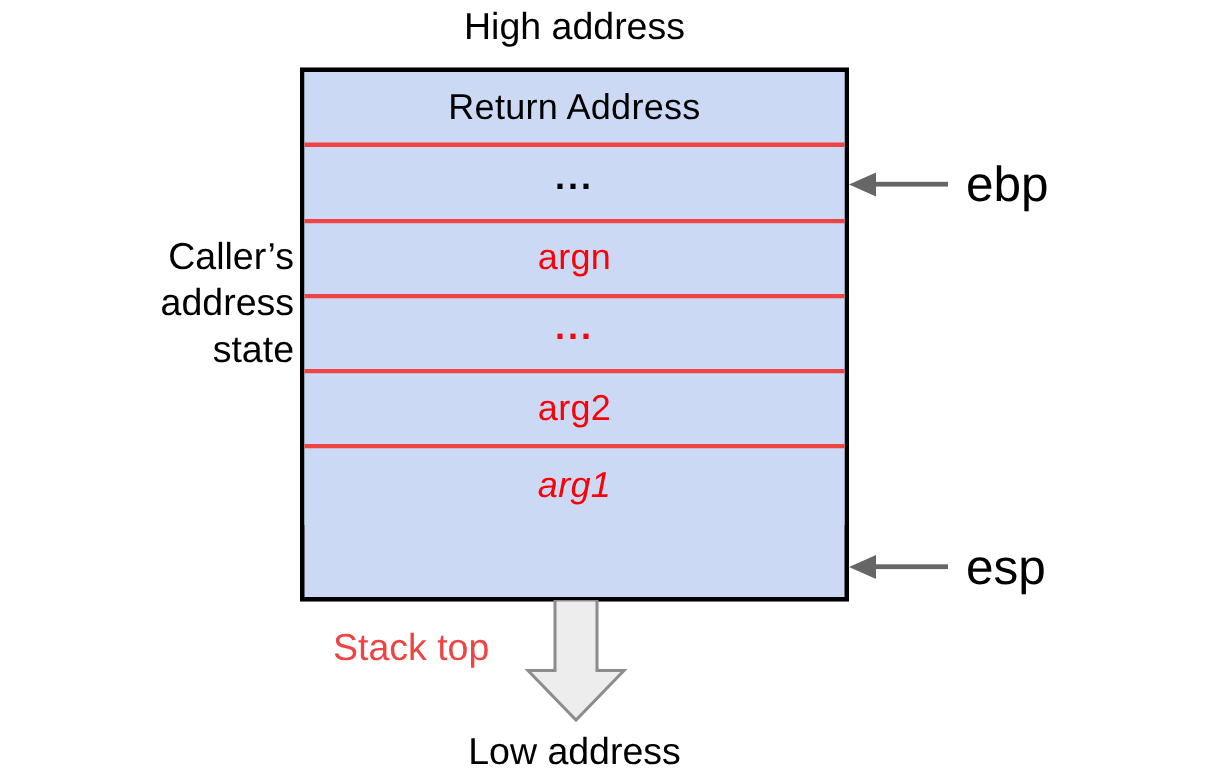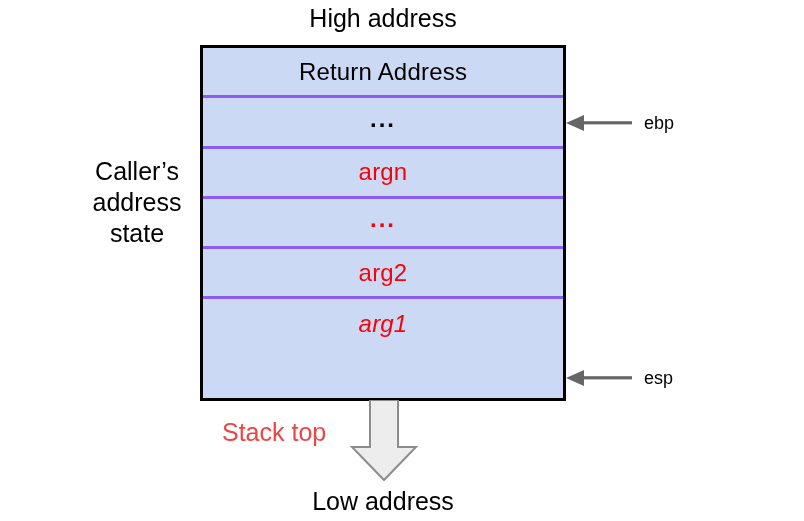--- a/index.html
+++ b/index.html
@@ -55,21 +55,21 @@
     height: 356px;
     border: 3px solid #000000;
     box-sizing: border-box;
     background: #ccd9f5;
   }
   .stack-row {
     position: relative;
     box-sizing: border-box;
     height: 50.28px;
     background: #ccd9f5;
-    border-bottom: 3px solid #8b5cf6;
+    border-bottom: 3px solid #ef4444;
     display: flex;
     align-items: center;
     justify-content: center;
   }
   .stack-row:last-child {
     border-bottom: none;
     font-style: italic;
   }
   .row-text {
     font-size: 24px;
@@ -90,41 +90,41 @@
   }
 
   
   #callers-state-label {
     position: absolute;
     left: 78px;
     top: 156px;
     width: 118px;
     font-size: 25px;
     line-height: 31px;
-    text-align: center;
+    text-align: right;
     color: #000;
   }
 
   
   .pointer-row {
     position: absolute;
     height: 30px;
     display: flex;
     align-items: center;
   }
   #ebp-pointer { left: 566px; top: 108px; }
   #esp-pointer { left: 566px; top: 363px; align-items: center; }
 
   .pointer-arrow {
     display: block;
     width: 66px;
     height: 22px;
   }
   .pointer-label {
-    font-size: 18px;
+    font-size: 33px;
     line-height: 28px;
     color: #000;
     margin-left: 12px;
     white-space: nowrap;
   }
 
   
   #stack-direction-arrow {
     position: absolute;
     left: 344px;

